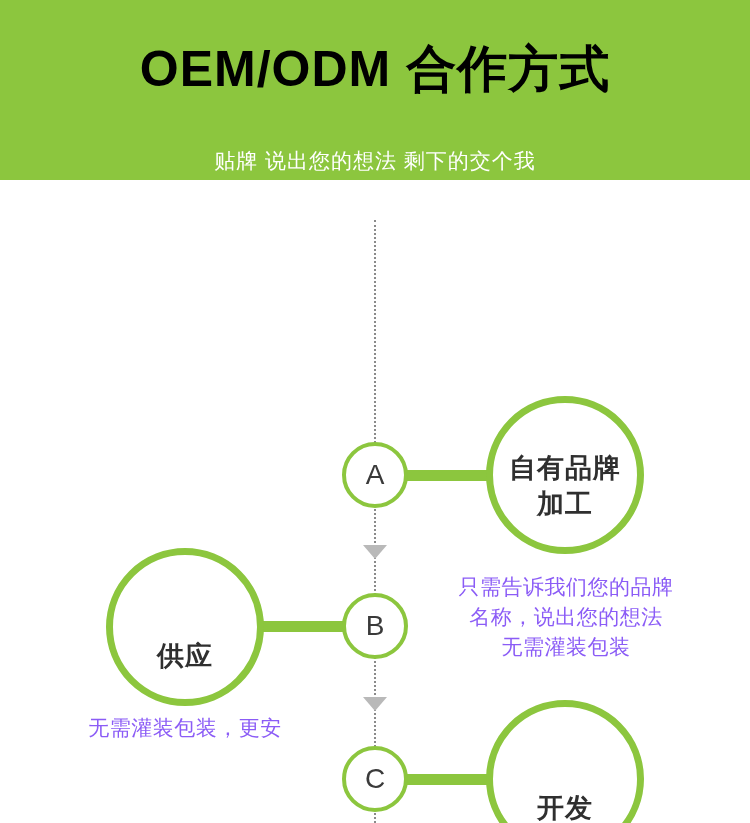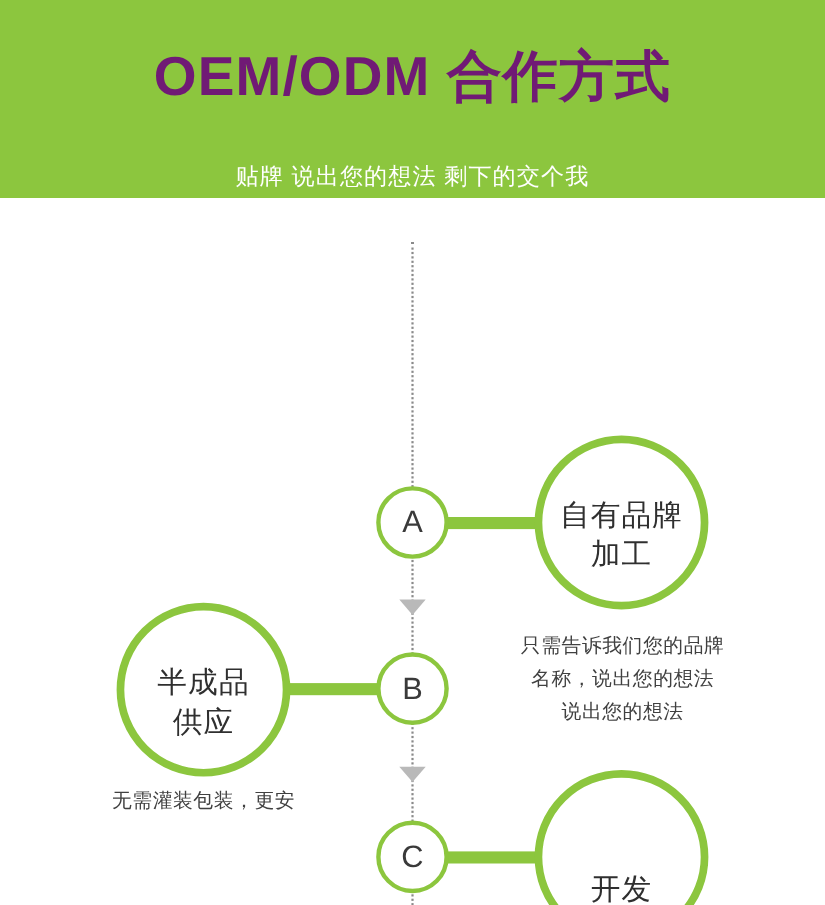--- a/index.html
+++ b/index.html
@@ -27,21 +27,21 @@
     height: 180px;
     background: #8cc63e;
     box-sizing: border-box;
   }
   .header-title {
     position: absolute;
     left: 0;
     top: 38px;
     width: 750px;
     text-align: center;
-    color: #701a75;
+    color: #000000;
     font-size: 50px;
     font-weight: bold;
     letter-spacing: 1px;
     line-height: 62px;
     white-space: nowrap;
   }
   .header-sub {
     position: absolute;
     left: 0;
     top: 122px;
@@ -126,32 +126,32 @@
     border: 7px solid #8cc63e;
     background: #ffffff;
     box-sizing: border-box;
     display: flex;
     align-items: center;
     justify-content: center;
   }
   .bubble-label {
     color: #2f2f2f;
     font-size: 27px;
-    font-weight: normal;
+    font-weight: bold;
     line-height: 36px;
     text-align: center;
     letter-spacing: 1px;
     margin-top: 21px;
   }
 
   
   .caption {
     position: absolute;
-    color: #404040;
-    font-size: 18px;
+    color: #8b5cf6;
+    font-size: 21px;
     line-height: 30px;
     text-align: center;
     letter-spacing: 0.5px;
   }
 </style>
 </head>
 <body>
 
 <div class="page">
 
@@ -171,28 +171,28 @@
     <div class="node" style="left:342px; top:262px;">A</div>
     <div class="bubble" style="left:486px; top:216px;">
       <div class="bubble-label">
         <span>自有品牌</span><br>
         <span>加工</span>
       </div>
     </div>
     <div class="caption" style="left:452px; top:392px; width:228px;">
       <span>只需告诉我们您的品牌</span><br>
       <span>名称，说出您的想法</span><br>
-      <span>说出您的想法</span>
+      <span>无需灌装包装</span>
     </div>
 
     <div class="connector" style="left:255px; top:441px; width:90px;"></div>
     <div class="node" style="left:342px; top:413px;">B</div>
     <div class="bubble" style="left:106px; top:368px;">
       <div class="bubble-label">
-        <span>半成品</span><br>
+        <br>
         <span>供应</span>
       </div>
     </div>
     <div class="caption" style="left:65px; top:533px; width:240px;text-align:center;">
       <span>无需灌装包装，更安</span><br>
     </div>
 
     <div class="connector" style="left:405px; top:594px; width:90px;"></div>
     <div class="node" style="left:342px; top:566px;">C</div>
     <div class="bubble" style="left:486px; top:520px;">

